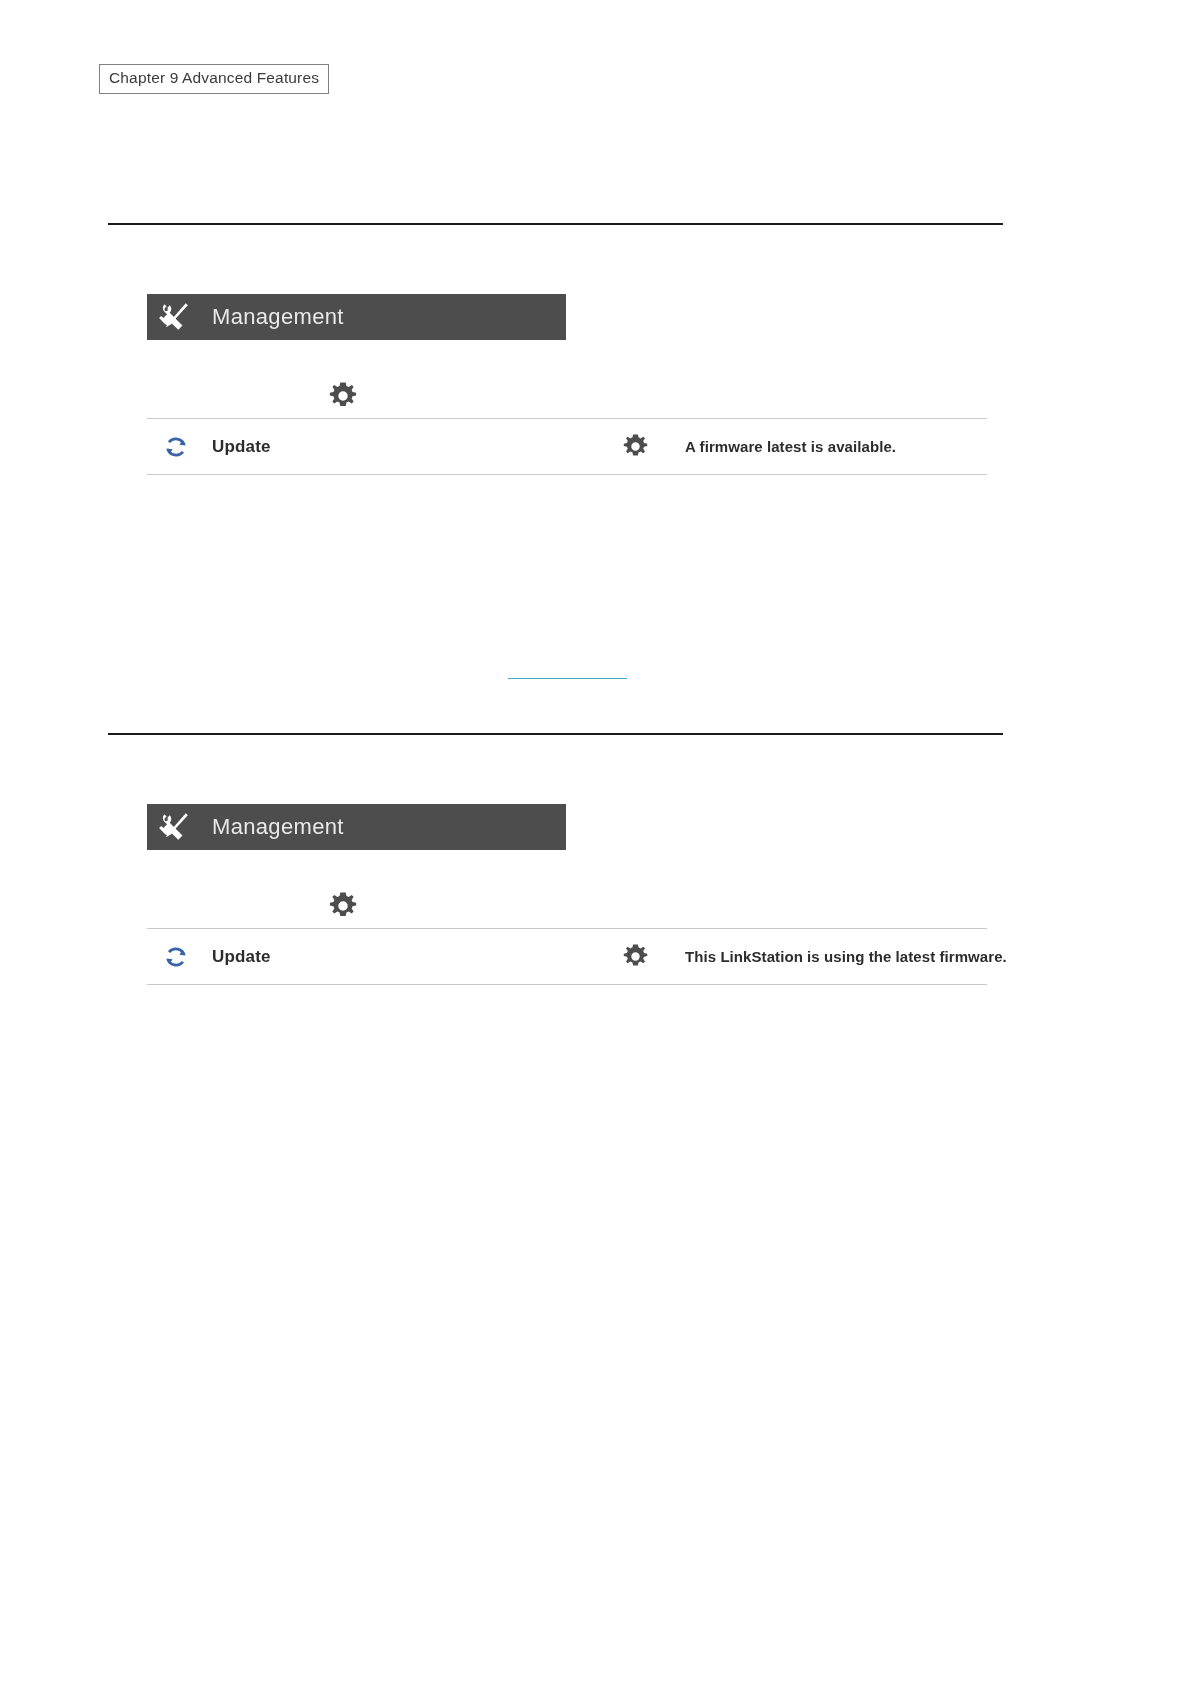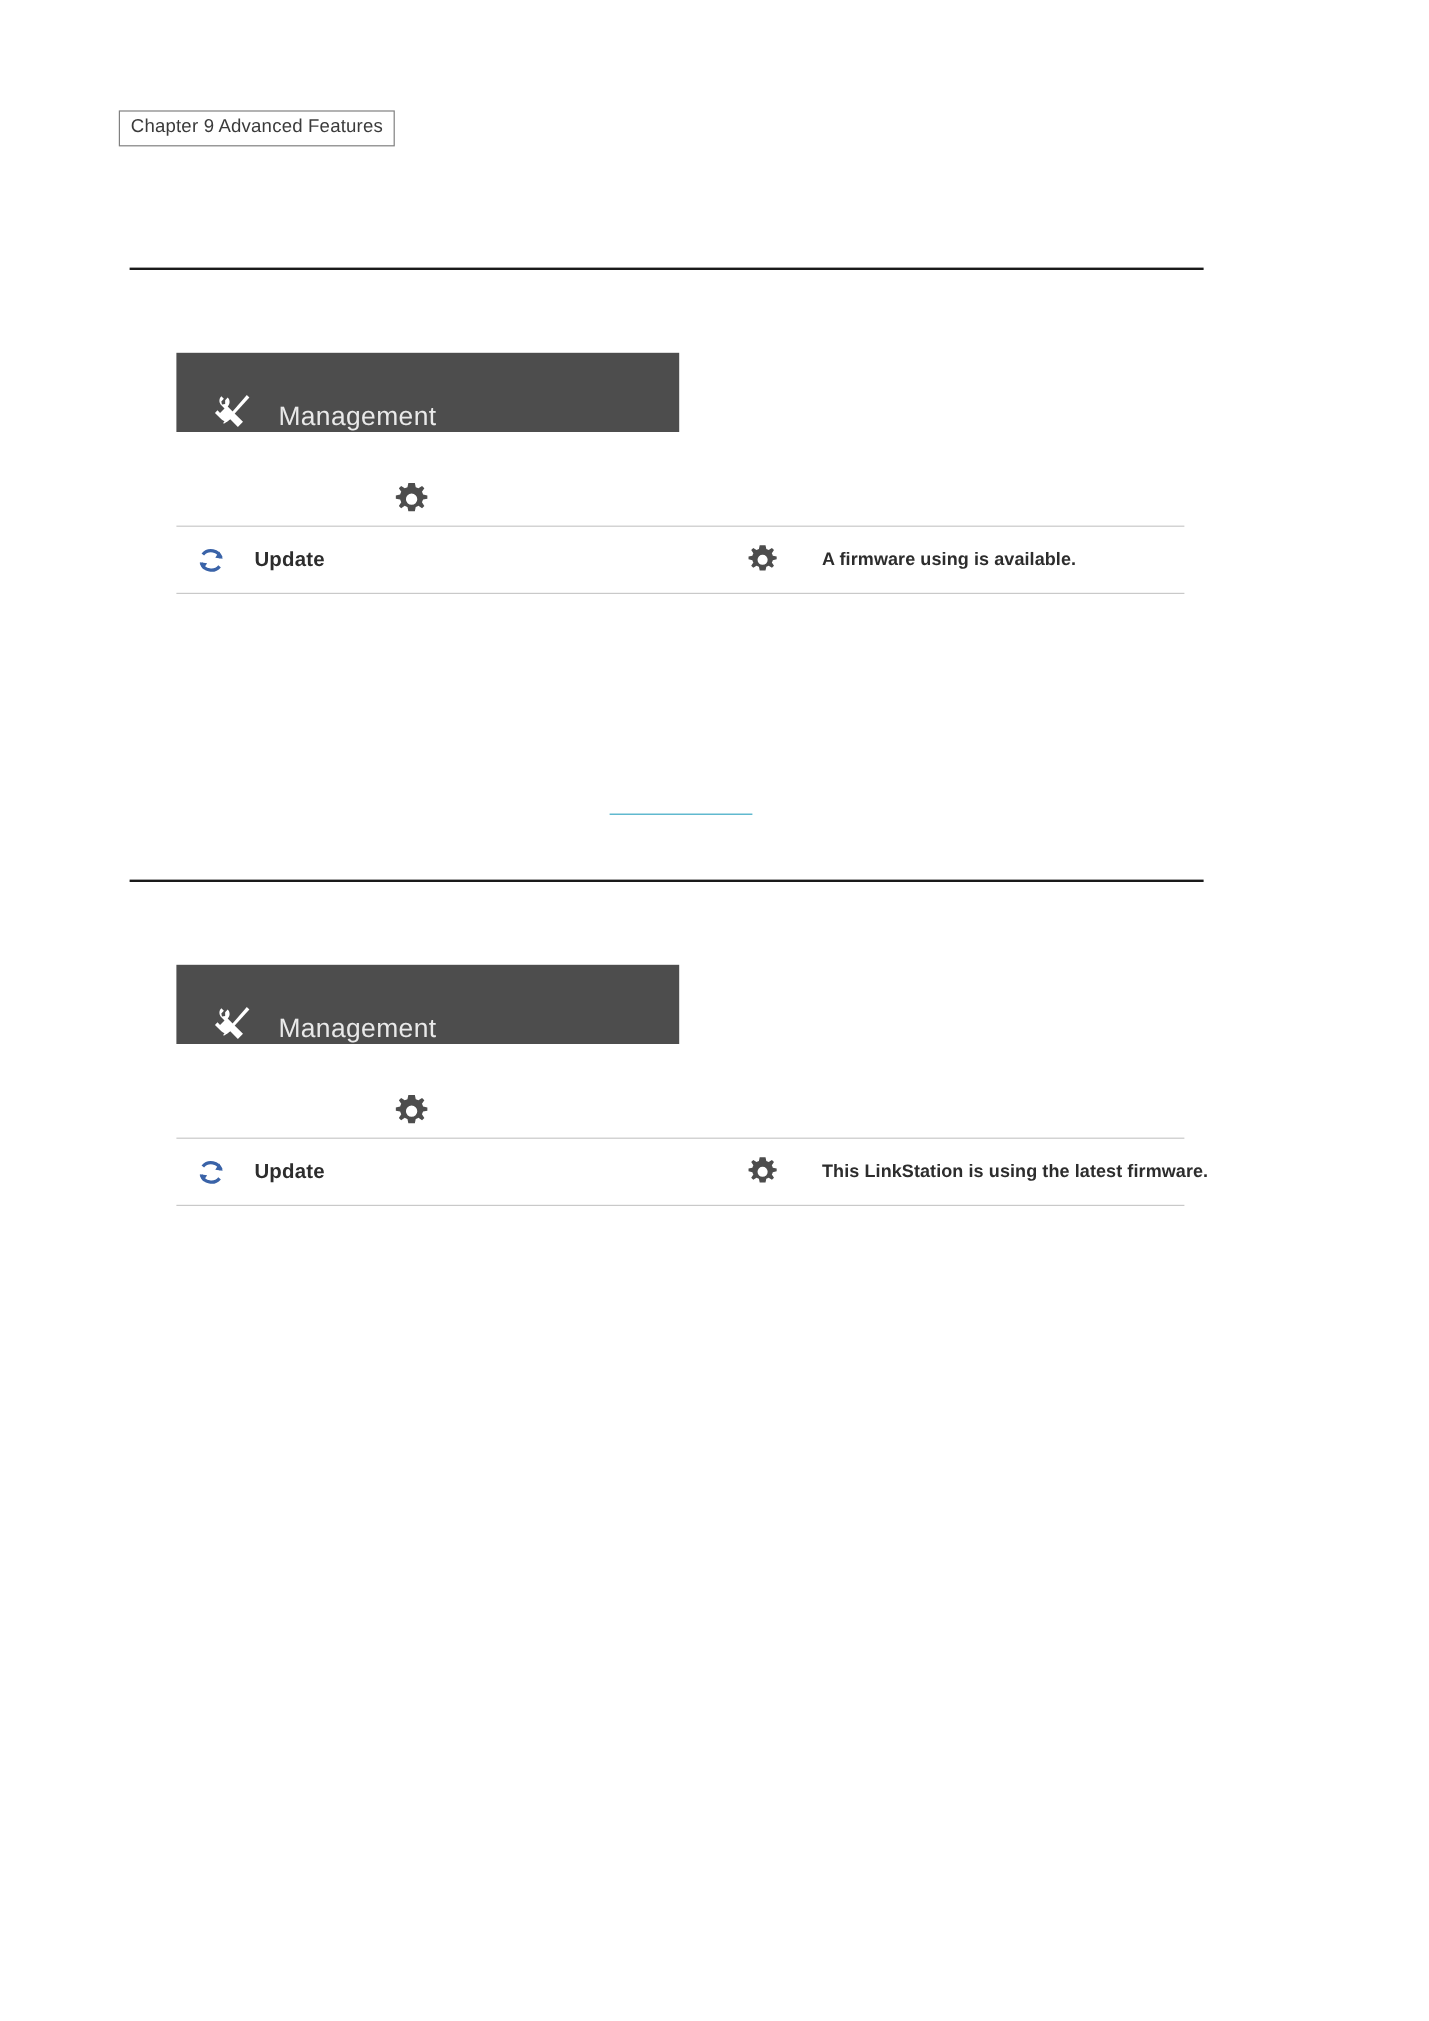--- a/index.html
+++ b/index.html
@@ -22,21 +22,20 @@
     left: 99px;
     top: 64px;
     border: 1px solid #808080;
     padding: 4px 9px 6px 9px;
     font-size: 15.5px;
     line-height: 1.15;
     color: #3b3b3b;
     letter-spacing: 0.01em;
     background: #ffffff;
     white-space: nowrap;
-    margin-top: 28px;
   }
 
   
   .rule {
     position: absolute;
     left: 108px;
     width: 895px;
     height: 0;
     border-top: 2px solid #1a1a1a;
   }
@@ -48,26 +47,26 @@
     position: absolute;
     left: 147px;
     width: 840px;
   }
   .figure-1 { top: 294px; }
   .figure-2 { top: 804px; }
 
   
   .mgmt-bar {
     width: 419px;
-    height: 66px;
+    height: 46px;
     background: #4d4d4d;
     display: flex;
-    align-items: flex-end;
+    align-items: center;
     box-sizing: border-box;
-    padding-left: 30px;
+    padding-left: 10px;
   }
   .mgmt-icon {
     width: 34px;
     height: 34px;
     flex: 0 0 auto;
     display: block;
   }
   .mgmt-title {
     margin-left: 21px;
     color: #e9e9e9;
@@ -190,21 +189,21 @@
     <span class="update-label">Update</span>
     <span class="row-spacer"></span>
     <svg class="row-gear" viewBox="0 0 32 32">
       <path fill="#4d4d4d" d="M16 0.5 l3.1 0 0.85 4.1 a11.6 11.6 0 0 1 2.55 1.06 l3.45-2.3 2.2 2.2 -2.3 3.45
         a11.6 11.6 0 0 1 1.06 2.55 l4.1 0.85 0 3.1 -4.1 0.85 a11.6 11.6 0 0 1 -1.06 2.55 l2.3 3.45 -2.2 2.2
         -3.45-2.3 a11.6 11.6 0 0 1 -2.55 1.06 l-0.85 4.1 -3.1 0 -3.1 0 -0.85-4.1 a11.6 11.6 0 0 1 -2.55-1.06
         l-3.45 2.3 -2.2-2.2 2.3-3.45 a11.6 11.6 0 0 1 -1.06-2.55 l-4.1-0.85 0-3.1 4.1-0.85
         a11.6 11.6 0 0 1 1.06-2.55 l-2.3-3.45 2.2-2.2 3.45 2.3 a11.6 11.6 0 0 1 2.55-1.06 l0.85-4.1 3.1 0 Z
         M16 10.6 a5.4 5.4 0 1 0 0 10.8 a5.4 5.4 0 0 0 0-10.8 Z"></path>
     </svg>
-    <span class="status-text">A firmware using is available.</span>
+    <span class="status-text">A firmware latest is available.</span>
   </div>
 
   <div class="row-divider"></div>
 </div>
 
 <div class="link-underline"></div>
 
 <div class="rule rule-2"></div>
 
 <div class="figure figure-2">

